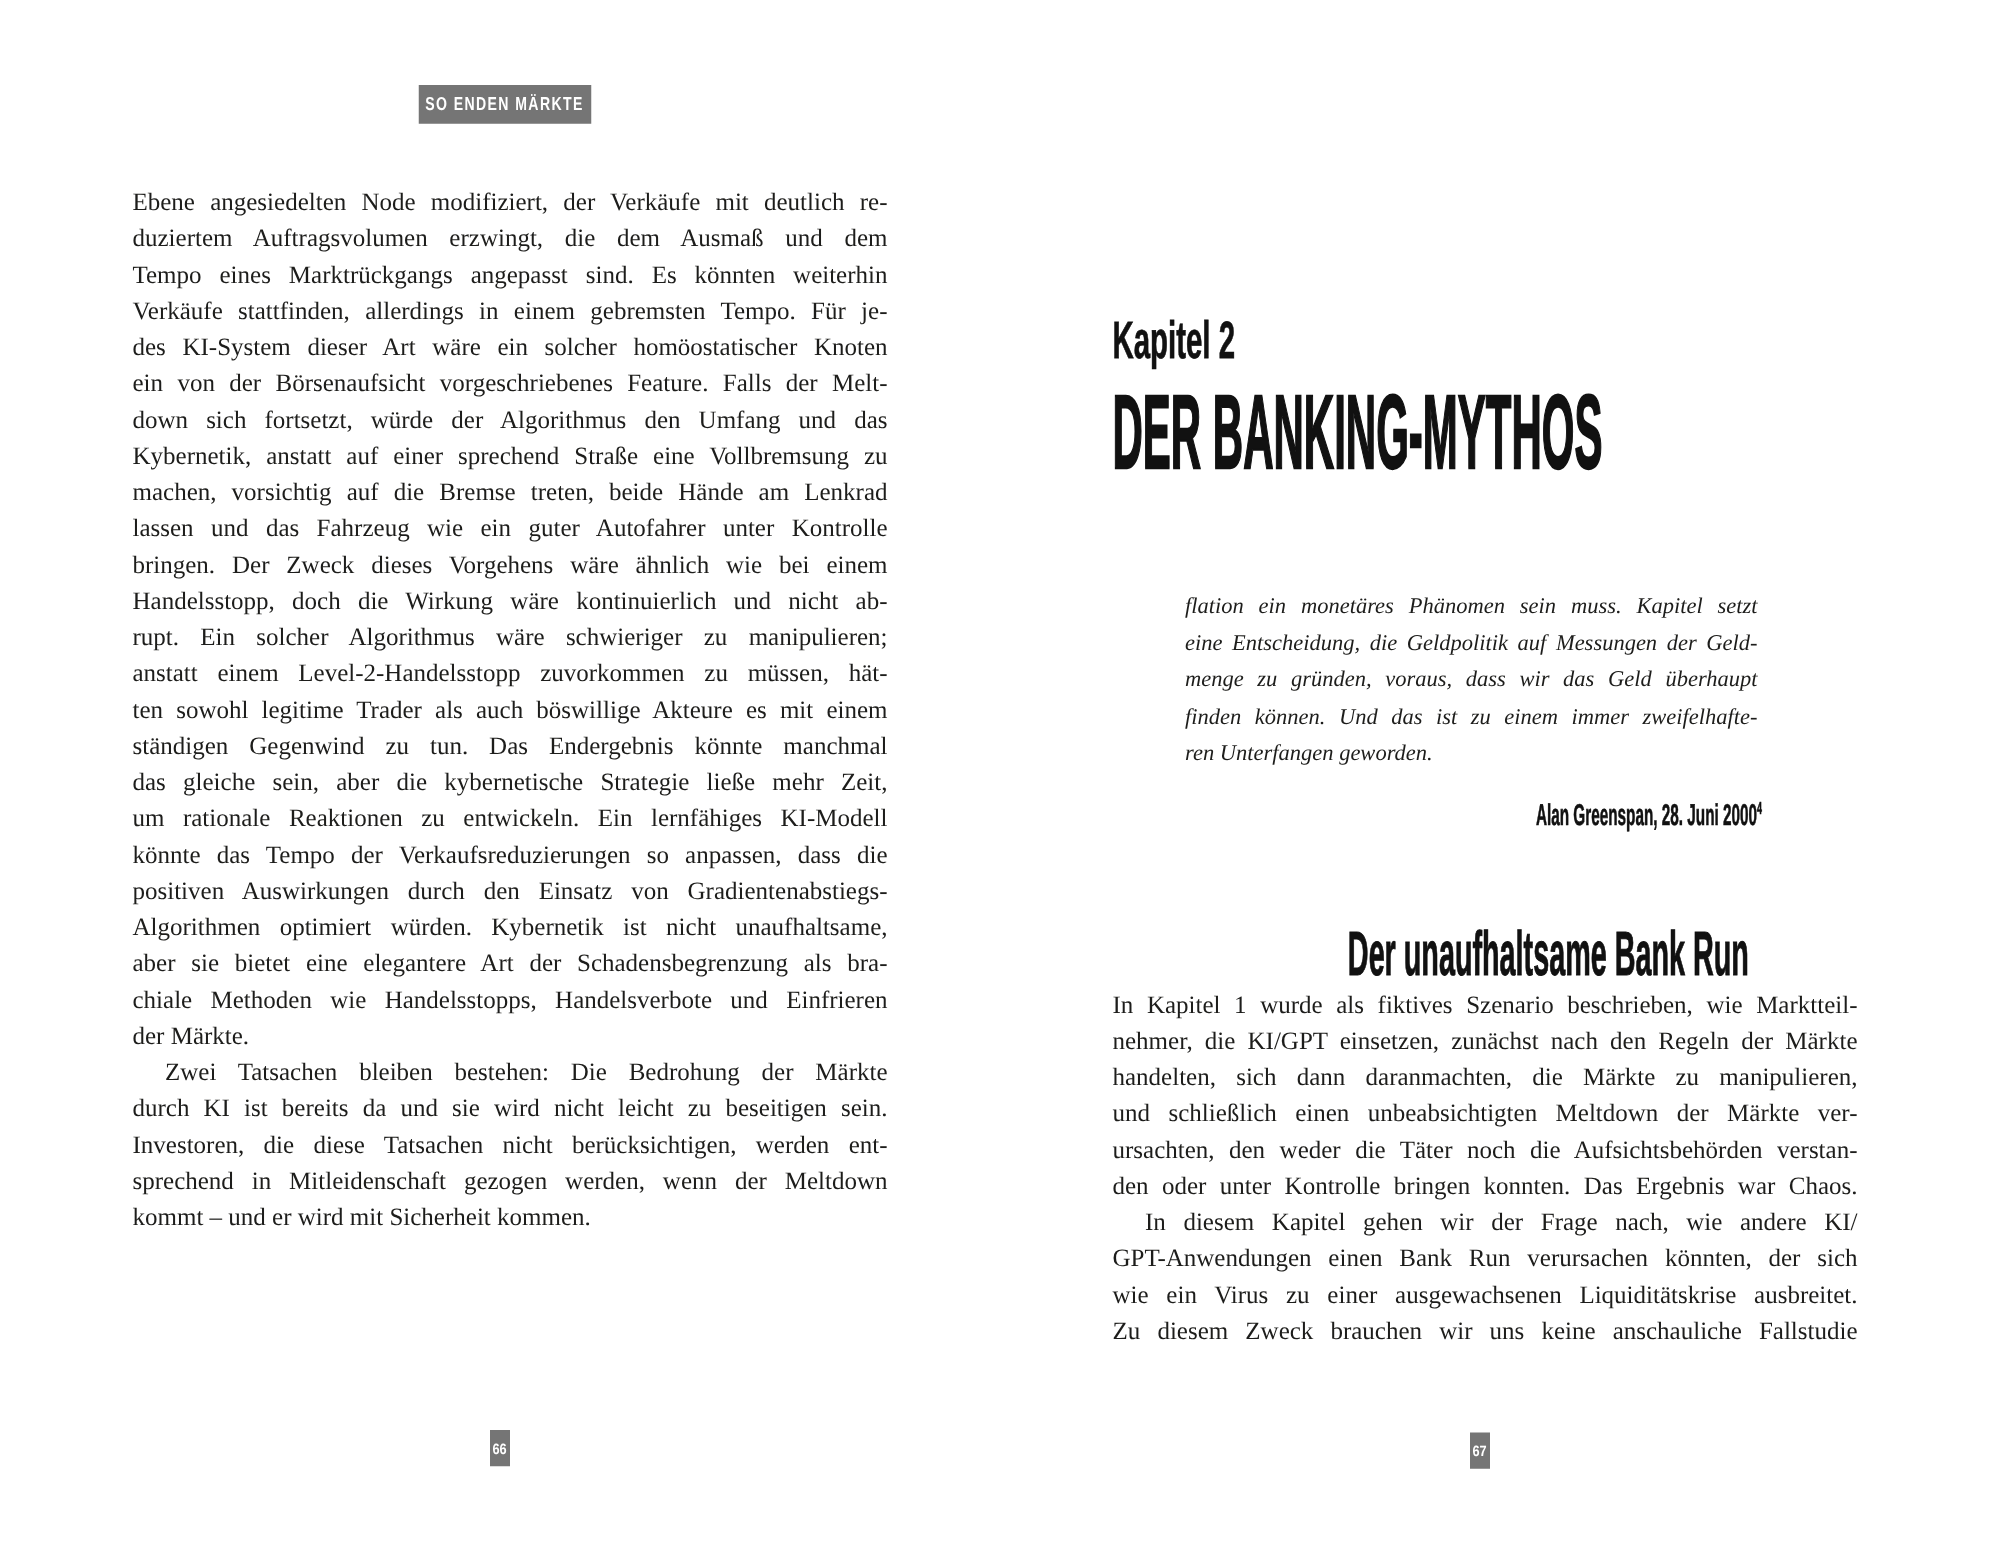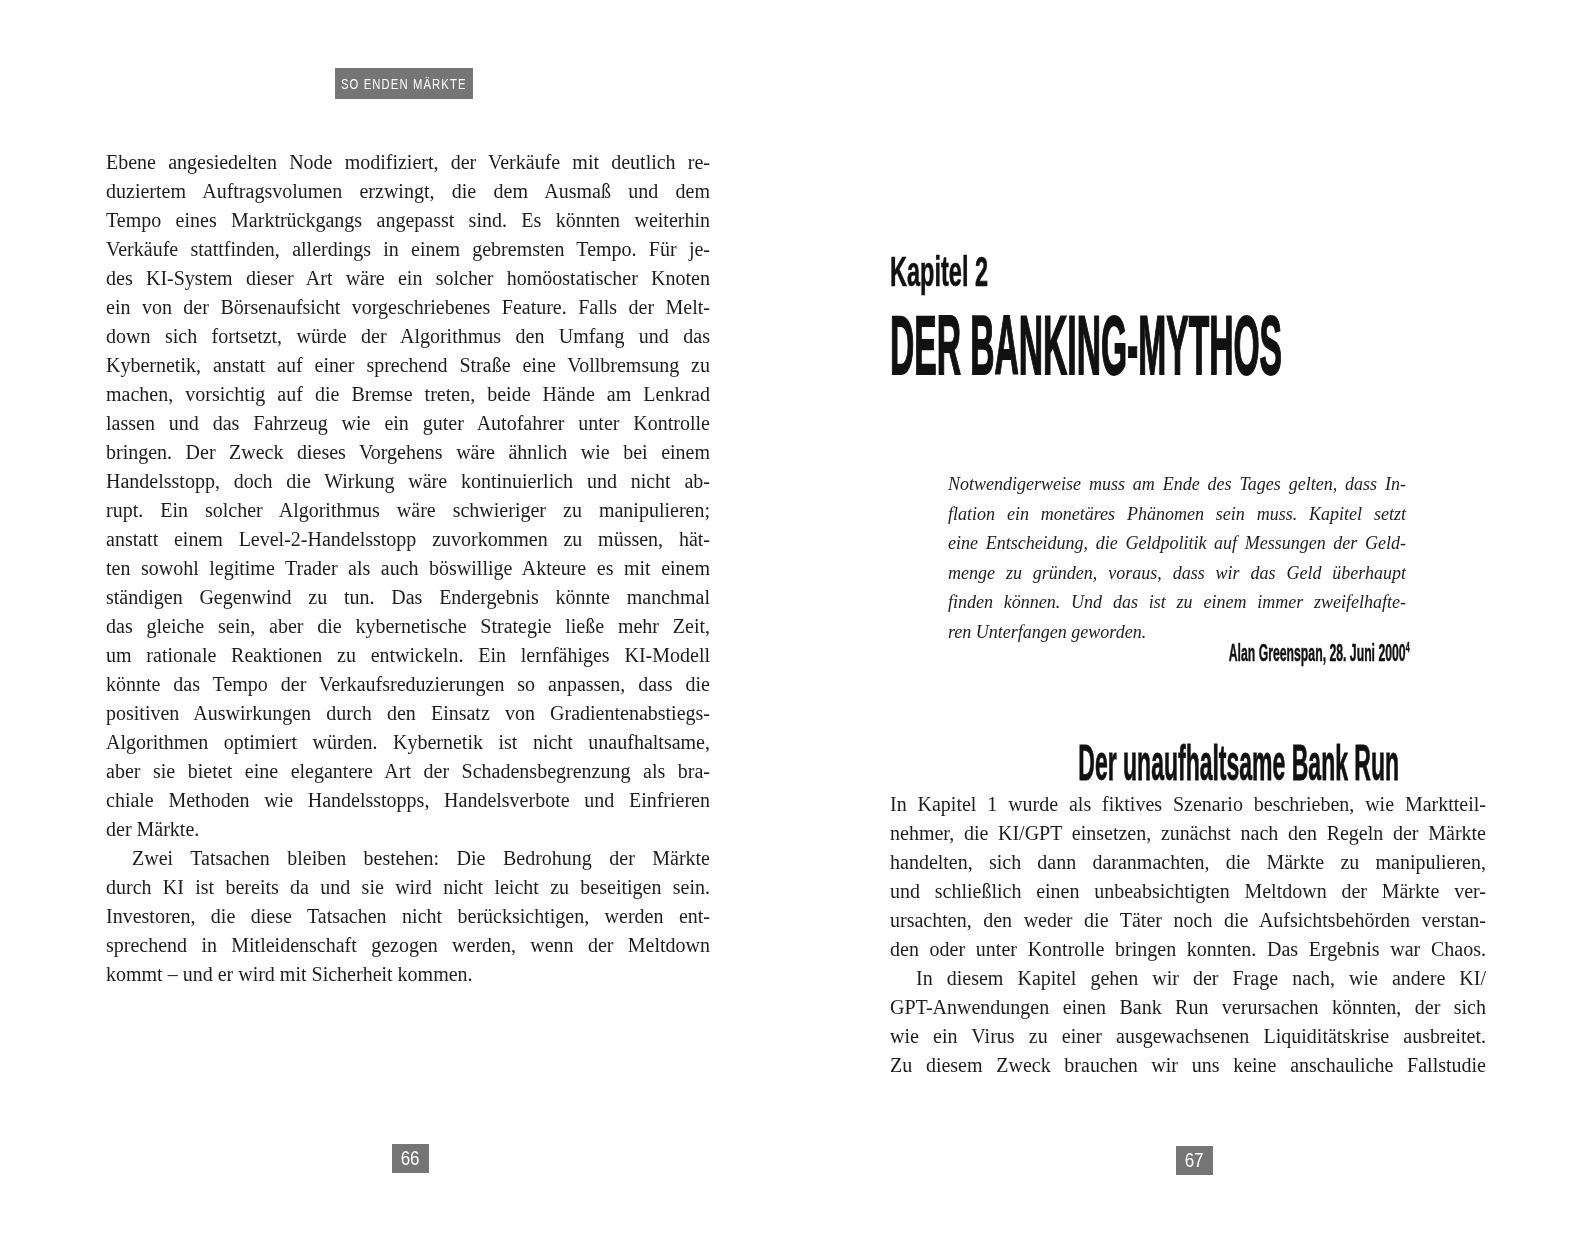--- a/index.html
+++ b/index.html
@@ -7,24 +7,24 @@
     position:relative; width:1594px; height:1240px; background:#ffffff;
     overflow:hidden; font-family:"Liberation Serif", serif; color:#1d1d1b;
   }
   .page { position:absolute; top:0; width:797px; height:1240px; }
   #left-page  { left:0; }
   #right-page { left:797px; }
 
   
   .gray-box { position:absolute; background:#757575; color:#ffffff;
     display:flex; align-items:center; justify-content:center;
-    font-family:"Liberation Sans", sans-serif; font-weight:normal; }
+    font-family:"Liberation Sans", sans-serif; font-weight:bold; }
   #running-header { left:335px; top:68px; width:138px; height:31px; font-size:15px; }
   #running-header .cond { transform:scaleX(0.75); transform-origin:center; letter-spacing:1.5px; white-space:nowrap; }
-  .folio { width:37px; height:29px; font-size:20px; }
+  .folio { width:16px; height:29px; font-size:12px; }
   .folio .cond { transform:scaleX(0.85); transform-origin:center; }
   #folio-left  { left:392px; top:1144px; }
   #folio-right { left:379px; top:1146px;align-items:center; }
 
   
   .bodytext { position:absolute; font-size:20px; line-height:29px; }
   #left-body  { left:106px; top:148px; width:604px; }
   #right-body { left:93px;  top:790px; width:596px; }
   .tline { text-align:justify; text-align-last:justify; white-space:normal; }
   .tline-end { text-align-last:left; }
@@ -98,21 +98,20 @@
       <span class="cond">66</span>
     </div>
   </div>
 
   <div class="page" id="right-page">
     <div class="condhead" id="kapitel-label">Kapitel 2</div>
     <div class="condhead" id="chapter-title">DER BANKING-MYTHOS</div>
 
     <div class="bodytext" id="quote">
         <div class="para">
-          <div class="tline">Notwendigerweise muss am Ende des Tages gelten, dass In-</div>
           <div class="tline">flation ein monetäres Phänomen sein muss. Kapitel setzt</div>
           <div class="tline">eine Entscheidung, die Geldpolitik auf Messungen der Geld-</div>
           <div class="tline">menge zu gründen, voraus, dass wir das Geld überhaupt</div>
           <div class="tline">finden können. Und das ist zu einem immer zweifelhafte-</div>
           <div class="tline tline-end">ren Unterfangen geworden.</div>
         </div>
       </div>
     <div id="attribution-wrap">
       <span class="condhead" id="attribution"><span>Alan Greenspan, 28. Juni 2000</span><sup>4</sup></span>
     </div>

